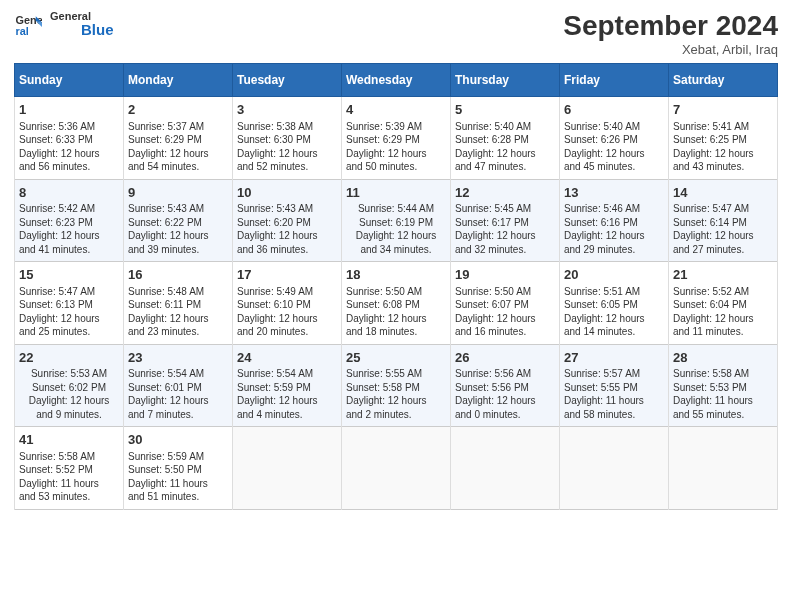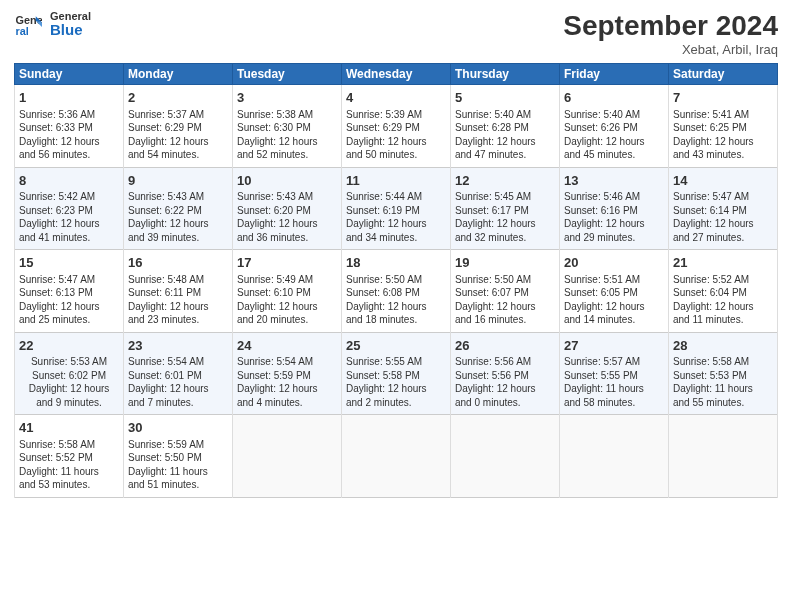--- a/index.html
+++ b/index.html
@@ -42,21 +42,21 @@
       color: #555;
     }
     table {
       width: 100%;
       border-collapse: collapse;
       font-size: 10.5px;
     }
     thead th {
       background-color: #2a6db5;
       color: #fff;
-      padding: 3px 4px;
+      padding: 9px 4px;
       text-align: left;
       font-size: 12px;
       font-weight: bold;
       border: 1px solid #1e5a9c;
     }
     tbody tr {
       border-bottom: 1px solid #ccc;
     }
     tbody tr:nth-child(odd) {
       background-color: #fff;
@@ -100,21 +100,21 @@
   <div class="header-row">
     <div class="logo">
       <svg class="logo-icon" viewBox="0 0 36 36">
         <text x="2" y="18" font-size="14" font-weight="bold" fill="#333" font-family="Arial">Gene</text>
         <text x="2" y="32" font-size="14" font-weight="bold" fill="#1a6bbf" font-family="Arial">ral</text>
         <polygon points="28,8 36,16 28,14" fill="#1a6bbf"></polygon>
         <polygon points="28,14 36,16 36,22" fill="#5599dd"></polygon>
       </svg>
       <div style="line-height:1.1">
         <div style="font-size:11px;font-weight:bold;color:#333;">General</div>
-        <div style="font-size:15px;font-weight:bold;color:#1a6bbf;">Blue</div>
+        <div style="font-size:15px;font-weight:bold;color:#1a6bbf;margin-left:31px;">Blue</div>
       </div>
     </div>
     <div class="title-block">
       <div class="month-title">September 2024</div>
       <div class="location">Xebat, Arbil, Iraq</div>
     </div>
   </div>
 
   <table>
     <thead>
@@ -197,21 +197,21 @@
           </td>
           <td>
             <span class="day-num">10</span>
             <div class="day-info" style="white-space: pre-line;">Sunrise: 5:43 AM
 Sunset: 6:20 PM
 Daylight: 12 hours
 and 36 minutes.</div>
           </td>
           <td>
             <span class="day-num">11</span>
-            <div class="day-info" style="white-space: pre-line;">Sunrise: 5:44 AM
+            <div class="day-info" style="white-space: pre-line; text-align: center;">Sunrise: 5:44 AM
 Sunset: 6:19 PM
 Daylight: 12 hours
 and 34 minutes.</div>
           </td>
           <td>
             <span class="day-num">12</span>
             <div class="day-info" style="white-space: pre-line;">Sunrise: 5:45 AM
 Sunset: 6:17 PM
 Daylight: 12 hours
 and 32 minutes.</div>

